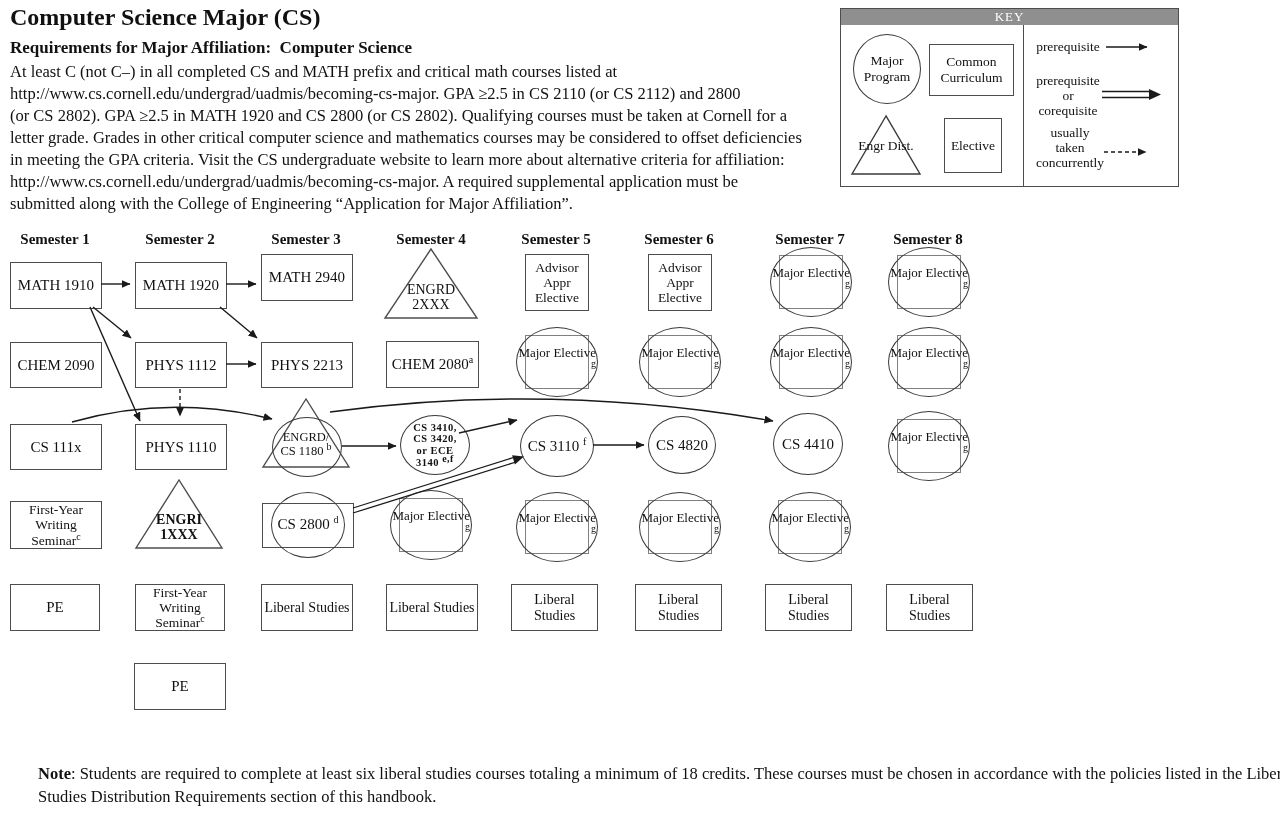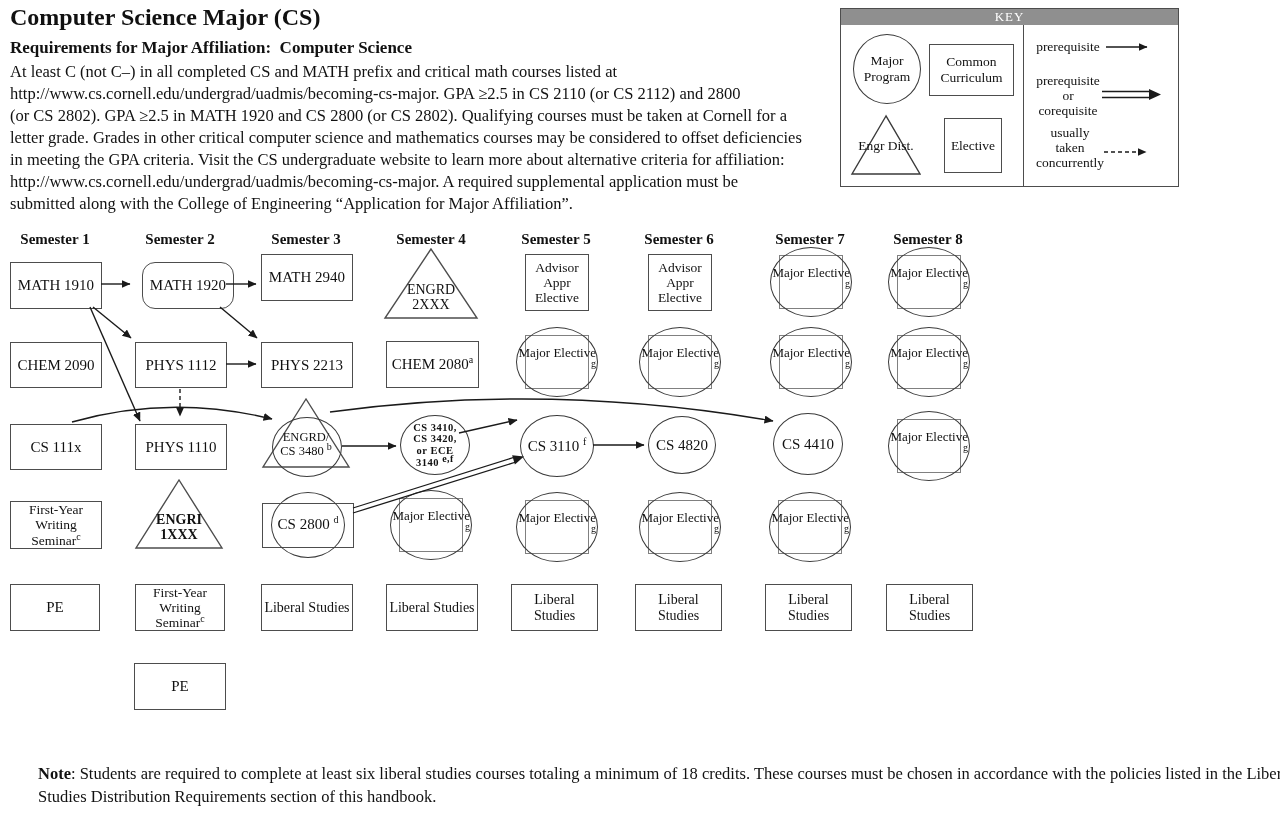--- a/index.html
+++ b/index.html
@@ -89,21 +89,21 @@
   <div class="abs sem" style="left:271px;top:231px;width:70px;">Semester 3</div>
   <div class="abs sem" style="left:396px;top:231px;width:70px;">Semester 4</div>
   <div class="abs sem" style="left:521px;top:231px;width:70px;">Semester 5</div>
   <div class="abs sem" style="left:644px;top:231px;width:70px;">Semester 6</div>
   <div class="abs sem" style="left:775px;top:231px;width:70px;">Semester 7</div>
   <div class="abs sem" style="left:893px;top:231px;width:70px;">Semester 8</div>
 
   <div class="box" style="left:10px;top:262px;width:90px;height:45px;">
       <span>MATH 1910</span>
     </div>
-  <div class="box" style="left:142px;top:262px;width:90px;height:45px;border-radius:13px;">
+  <div class="box" style="left:135px;top:262px;width:90px;height:45px;">
       <span>MATH 1920</span>
     </div>
   <div class="box" style="left:261px;top:254px;width:90px;height:45px;">
       <span>MATH 2940</span>
     </div>
   <div class="tri" style="left:381px;top:246px;width:100px;height:74px;">
     <svg width="100" height="74">
         <polygon points="50,3 4,72 96,72" fill="none" stroke="#4d4d4d" stroke-width="1.4"></polygon>
       </svg>
     <div class="lbl" style="top:36px;">
@@ -179,21 +179,21 @@
   <div class="box" style="left:135px;top:424px;width:90px;height:44px;">
       <span>PHYS 1110</span>
     </div>
   <div class="tri" style="left:261px;top:397px;width:90px;height:80px;">
     <svg width="90" height="80">
         <polygon points="45,2 2,70 88,70" fill="none" stroke="#4d4d4d" stroke-width="1.4"></polygon>
       </svg>
     <div class="ellipse" style="left:11px;top:20px;width:68px;height:58px;background:transparent;"></div>
     <div class="lbl" style="top:34px;font-size:12.5px;">
       <div>ENGRD/</div>
-      <div><span>CS 3480</span> <sup>b</sup></div>
+      <div><span>CS 1180</span> <sup>b</sup></div>
     </div>
   </div>
   <div class="circle-node" style="left:400px;top:415px;width:68px;height:58px;font-size:10.5px;font-weight:bold;letter-spacing:0.5px;">
     <div>
       <div>CS 3410,</div>
       <div>CS 3420,</div>
       <div>or ECE</div>
       <div><span>3140</span> <sup>e,f</sup></div>
     </div>
   </div>

